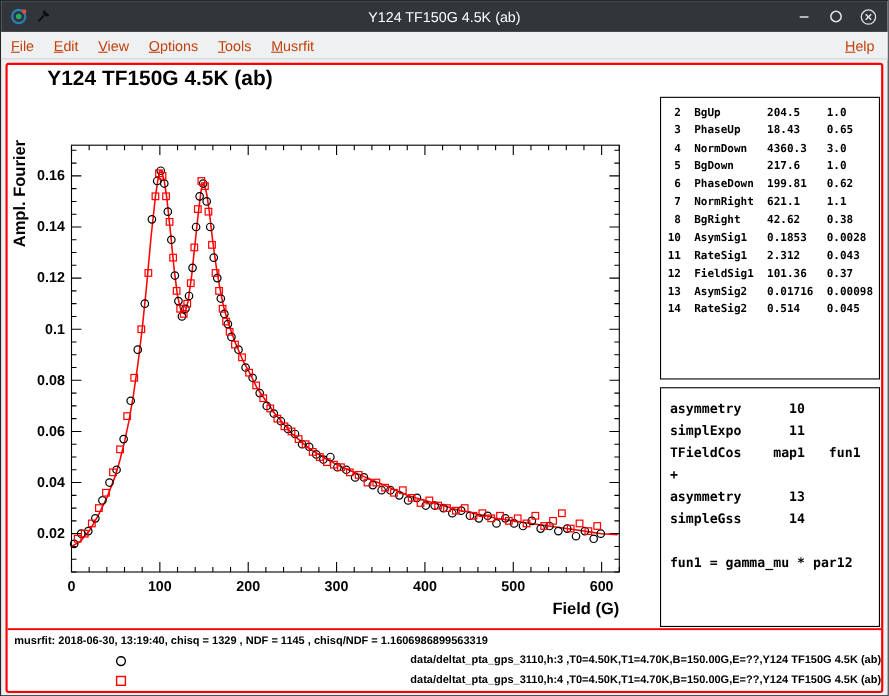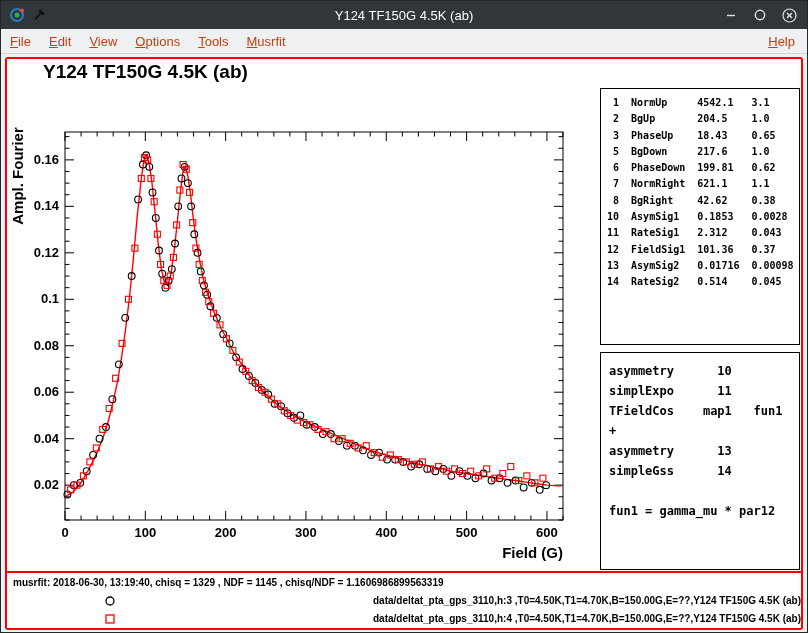--- a/index.html
+++ b/index.html
@@ -404,23 +404,23 @@
             <rect x="500.7903225806451" y="404.562874251497" width="6" height="6" fill="none" stroke="#ff0000" stroke-width="1.1"></rect>
             <rect x="508.8225806451613" y="418.50299401197606" width="6" height="6" fill="none" stroke="#ff0000" stroke-width="1.1"></rect>
             <rect x="516.8548387096773" y="413.8562874251497" width="6" height="6" fill="none" stroke="#ff0000" stroke-width="1.1"></rect>
             <rect x="524.8870967741937" y="420.8263473053892" width="6" height="6" fill="none" stroke="#ff0000" stroke-width="1.1"></rect>
             <rect x="532.9193548387098" y="416.1796407185629" width="6" height="6" fill="none" stroke="#ff0000" stroke-width="1.1"></rect>
             <text x="556" y="499" text-anchor="end" class="axis-title">Field (G)</text>
             <text x="16" y="117" text-anchor="middle" class="axis-title" transform="rotate(-90 16 117)">Ampl. Fourier</text>
           </svg>
 
         <div class="pbox" id="param-box">
-            <div class="param-row"> 1  NormUp     4542.1   3.1</div>
             <div class="param-row"> 2  BgUp       204.5    1.0</div>
             <div class="param-row"> 3  PhaseUp    18.43    0.65</div>
+            <div class="param-row"> 4  NormDown   4360.3   3.0</div>
             <div class="param-row"> 5  BgDown     217.6    1.0</div>
             <div class="param-row"> 6  PhaseDown  199.81   0.62</div>
             <div class="param-row"> 7  NormRight  621.1    1.1</div>
             <div class="param-row"> 8  BgRight    42.62    0.38</div>
             <div class="param-row">10  AsymSig1   0.1853   0.0028</div>
             <div class="param-row">11  RateSig1   2.312    0.043</div>
             <div class="param-row">12  FieldSig1  101.36   0.37</div>
             <div class="param-row">13  AsymSig2   0.01716  0.00098</div>
             <div class="param-row">14  RateSig2   0.514    0.045</div>
           </div>

